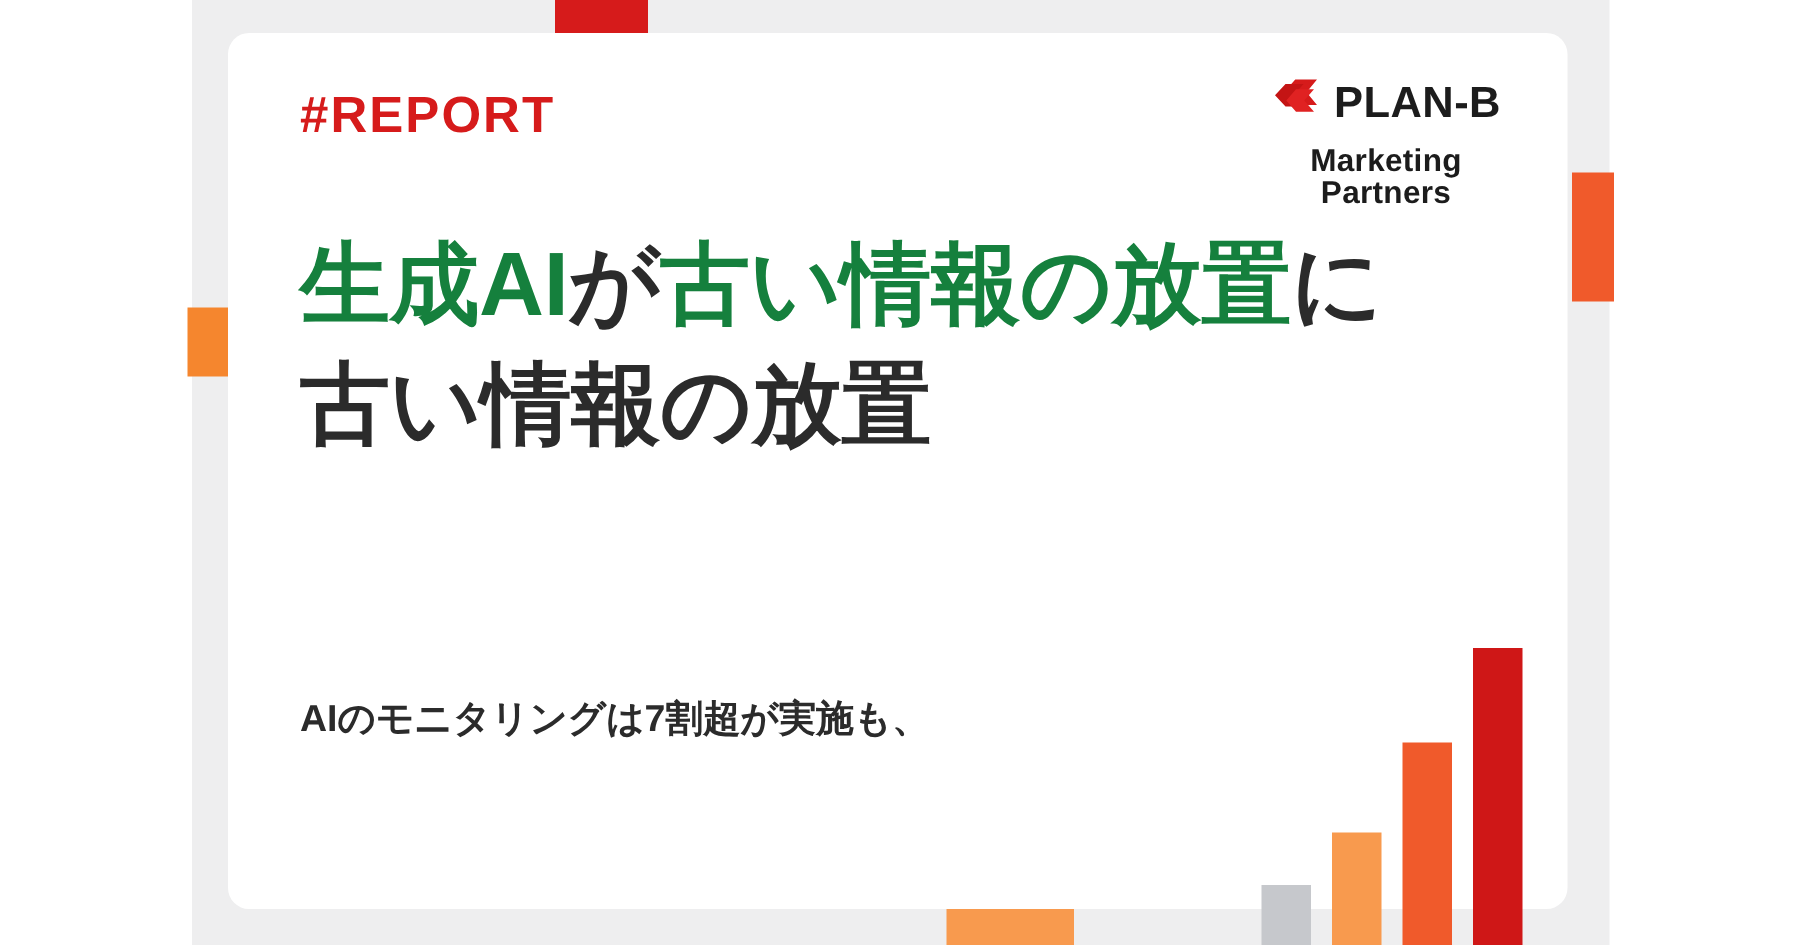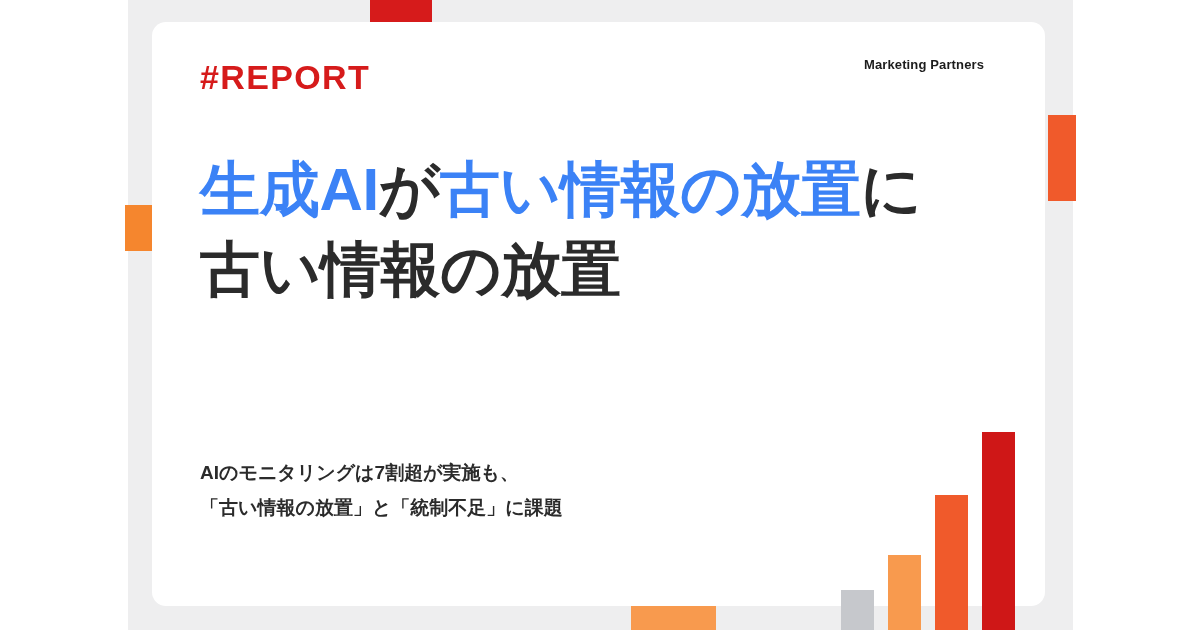--- a/index.html
+++ b/index.html
@@ -92,21 +92,21 @@
   .logo-mark { display: block; }
   .logo-word {
     font-size: 29px;
     font-weight: 700;
     letter-spacing: 0.01em;
     color: #1c1c1c;
     line-height: 1;
   }
   .logo-sub {
     margin-top: 8px;
-    font-size: 13px;
+    font-size: 21px;
     font-weight: 700;
     letter-spacing: 0.01em;
     color: #1c1c1c;
     line-height: 1;
   }
 
   
   .headline {
     position: absolute;
     left: 48px;
@@ -114,32 +114,32 @@
     width: 810px;
   }
   .hl-line {
     font-size: 60px;
     font-weight: 900;
     line-height: 1.33;
     letter-spacing: -0.005em;
     color: #2b2b2b;
     white-space: nowrap;
   }
-  .hl-red { color: #3b82f6; text-align: right; }
+  .hl-red { color: #15803d; text-align: right; }
   .hl-dark { color: #2b2b2b; }
 
   
   .subtitle {
     position: absolute;
     left: 48px;
     top: 434px;
     width: 740px;
   }
   .sub-line {
-    font-size: 19px;
+    font-size: 25px;
     font-weight: 700;
     line-height: 1.84;
     color: #2b2b2b;
     white-space: nowrap;
   }
 
   
   .barchart {
     position: absolute;
     left: 690px;
@@ -162,35 +162,44 @@
   <div class="deco deco-top-red"></div>
   <div class="deco deco-left-orange"></div>
   <div class="deco deco-right-orange"></div>
   <div class="deco deco-bottom-orange"></div>
 
   <div class="card">
 
     <div class="report-tag">#REPORT</div>
 
     <div class="logo-block">
+      <div class="logo-row">
+        <span class="logo-mark">
+          <svg width="34" height="34" viewBox="0 0 34 34" aria-hidden="true">
+            <path d="M16.5 3 L31 3 L24 11.5 L31 20 L16.5 20 L9 11.5 Z" fill="#d61b1b"></path>
+            <path d="M10 6 L22 6 L15.5 13.5 L22 21 L10 21 L3 13.5 Z" fill="#c41414"></path>
+            <path d="M17 9.5 L29 9.5 L22.5 17 L29 24.5 L17 24.5 L10.5 17 Z" fill="#e02222"></path>
+          </svg>
+        </span>
+        <span class="logo-word">PLAN-B</span>
+      </div>
       <div class="logo-sub">Marketing Partners</div>
     </div>
 
     <div class="headline">
       <div class="hl-line">
         <span class="hl-red">生成AI</span><span class="hl-dark">が</span><span class="hl-red">古い情報の放置</span><span class="hl-dark">に</span>
       </div>
       <div class="hl-line">
         <span class="hl-dark">古い情報の放置</span>
       </div>
     </div>
 
     <div class="subtitle">
       <div class="sub-line">AIのモニタリングは7割超が実施も、</div>
-      <div class="sub-line">「古い情報の放置」と「統制不足」に課題</div>
     </div>
 
     <div class="barchart"></div>
   </div>
 
   <div class="barchart" id="bars" style="left:841px; top:400px; width:200px; height:230px;">
       <div class="bar" style="left: 0px; width: 33px; height: 40px; background: rgb(198, 200, 204);"></div>
       <div class="bar" style="left: 47px; width: 33px; height: 75px; background: rgb(248, 154, 78);"></div>
       <div class="bar" style="left: 94px; width: 33px; height: 135px; background: rgb(240, 90, 43);"></div>
       <div class="bar" style="left: 141px; width: 33px; height: 198px; background: rgb(207, 23, 23);"></div>

